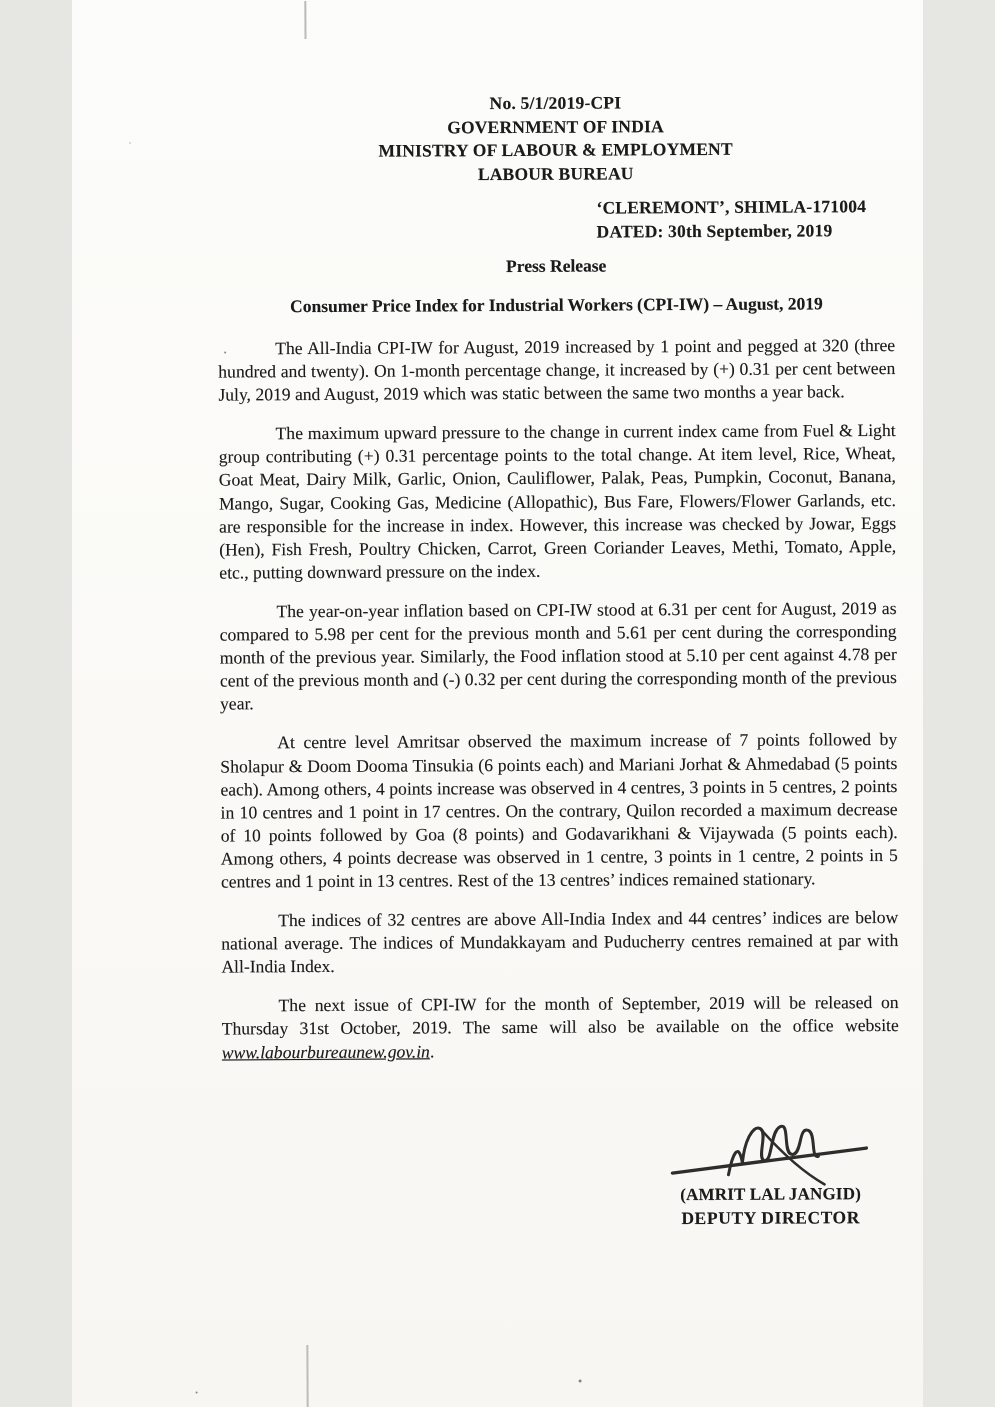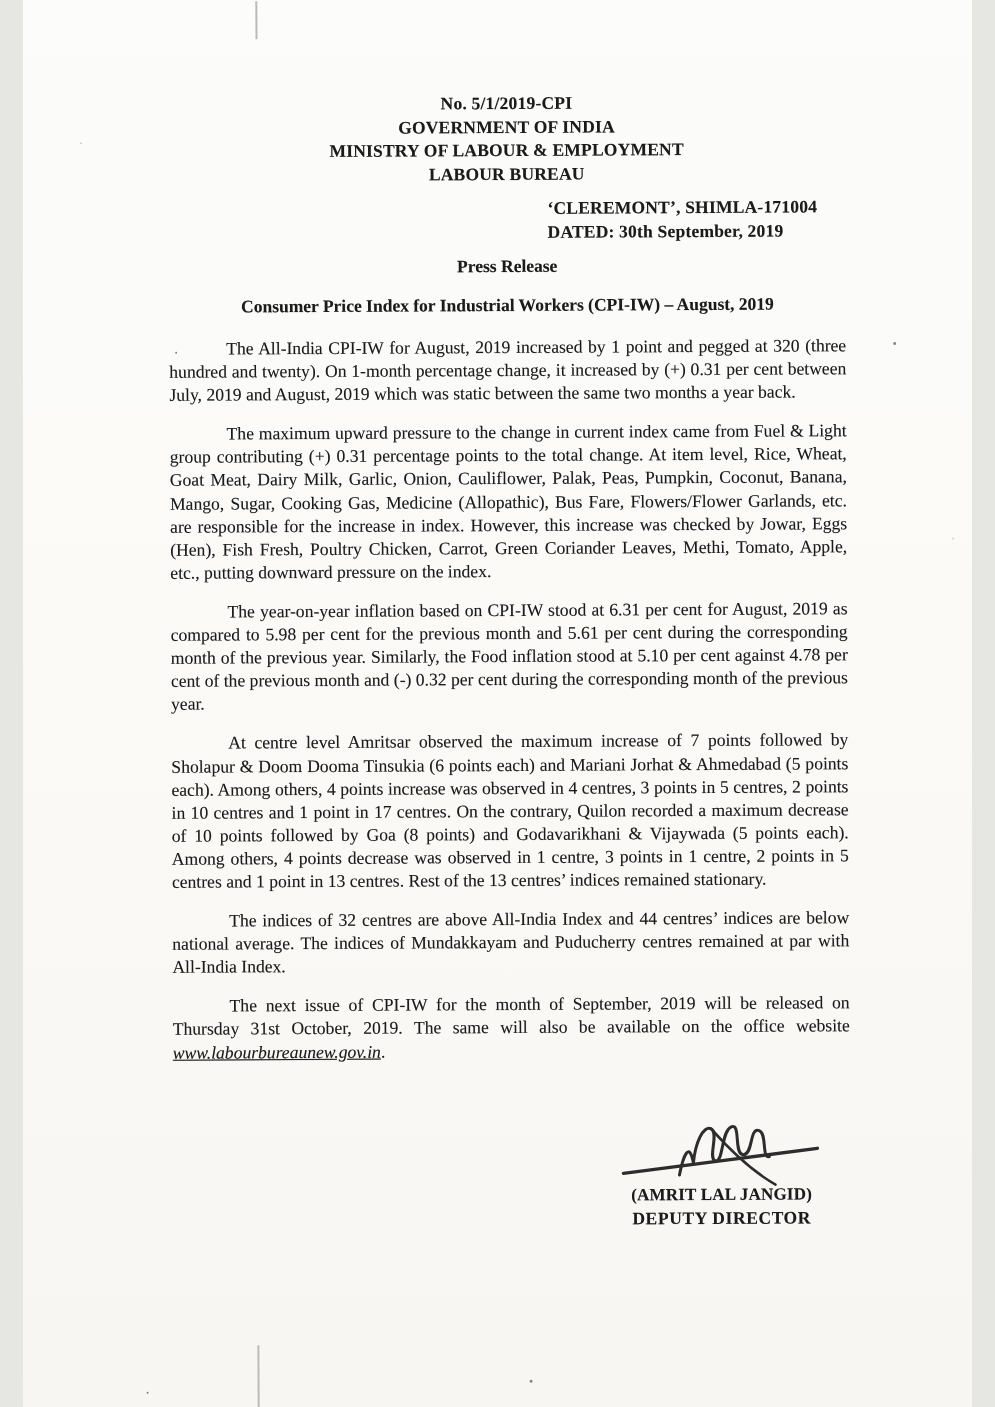--- a/index.html
+++ b/index.html
@@ -1,19 +1,19 @@
 <!DOCTYPE html>
 <html><head>
 <meta charset="utf-8">
 <style>
   * { box-sizing: border-box; }
   html, body { margin: 0; padding: 0; background: #e6e6e3; }
   .page {
     position: relative;
-    width: 949px;
+    width: 851px;
     height: 1407px;
     margin: 0 auto;
     background: linear-gradient(180deg, #fcfcfa 0%, #faf9f6 60%, #f7f6f2 100%);
     overflow: hidden;
     font-family: "Liberation Serif", "DejaVu Serif", serif;
     color: #1b1b1b;
   }
   .sheet {
     position: absolute;
     inset: 0;

